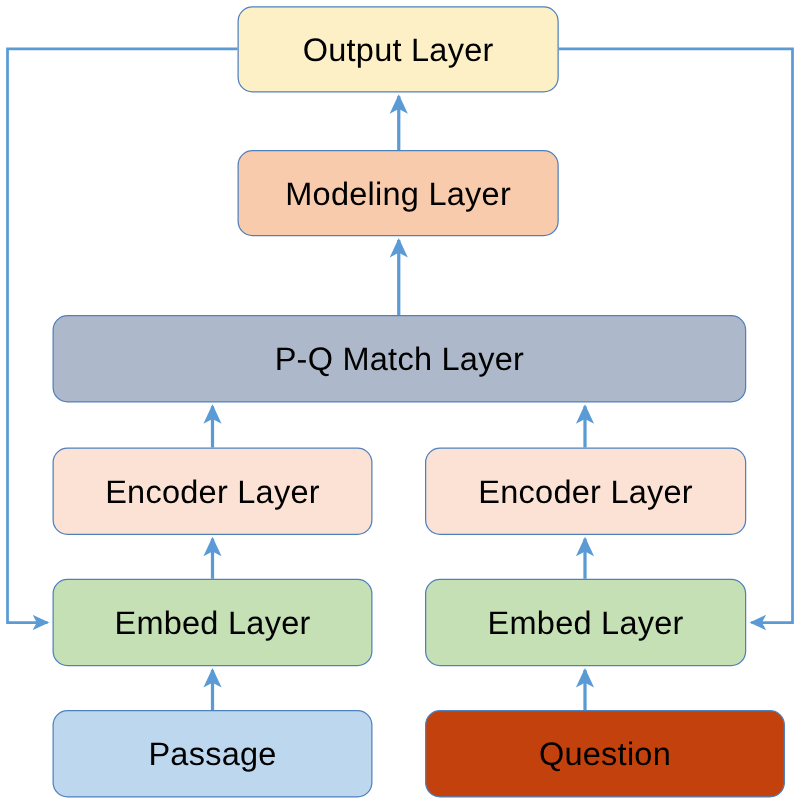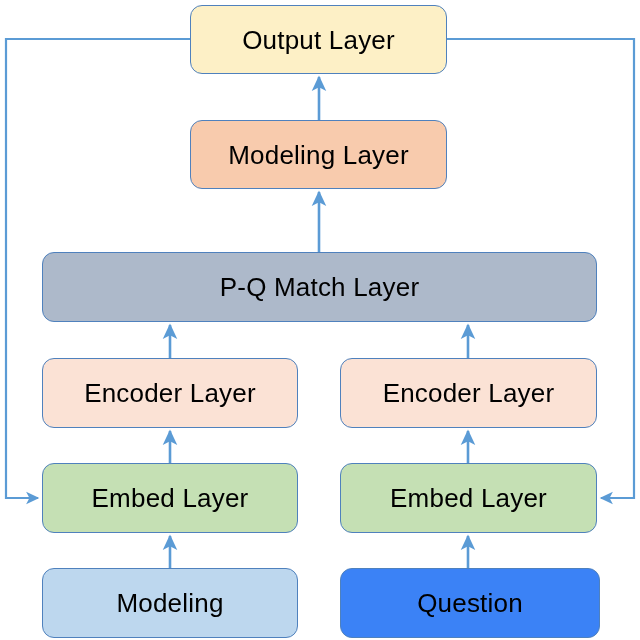--- a/index.html
+++ b/index.html
@@ -97,20 +97,20 @@
 
   <div class="node" style="left:42px; top:463px; width:256px; height:70px; background:#c5e0b4;">
     <span class="node-label">Embed Layer</span>
   </div>
 
   <div class="node" style="left:340px; top:463px; width:257px; height:70px; background:#c5e0b4;">
     <span class="node-label">Embed Layer</span>
   </div>
 
   <div class="node" style="left:42px; top:568px; width:256px; height:70px; background:#bdd7ee;">
-    <span class="node-label">Modeling</span>
+    <span class="node-label">Passage</span>
   </div>
 
-  <div class="node" style="left:340px; top:568px; width:260px; height:70px; background:#3b82f6;">
+  <div class="node" style="left:340px; top:568px; width:288px; height:70px; background:#c2410c;">
     <span class="node-label">Question</span>
   </div>
 
 </div>
 
 </body></html>

